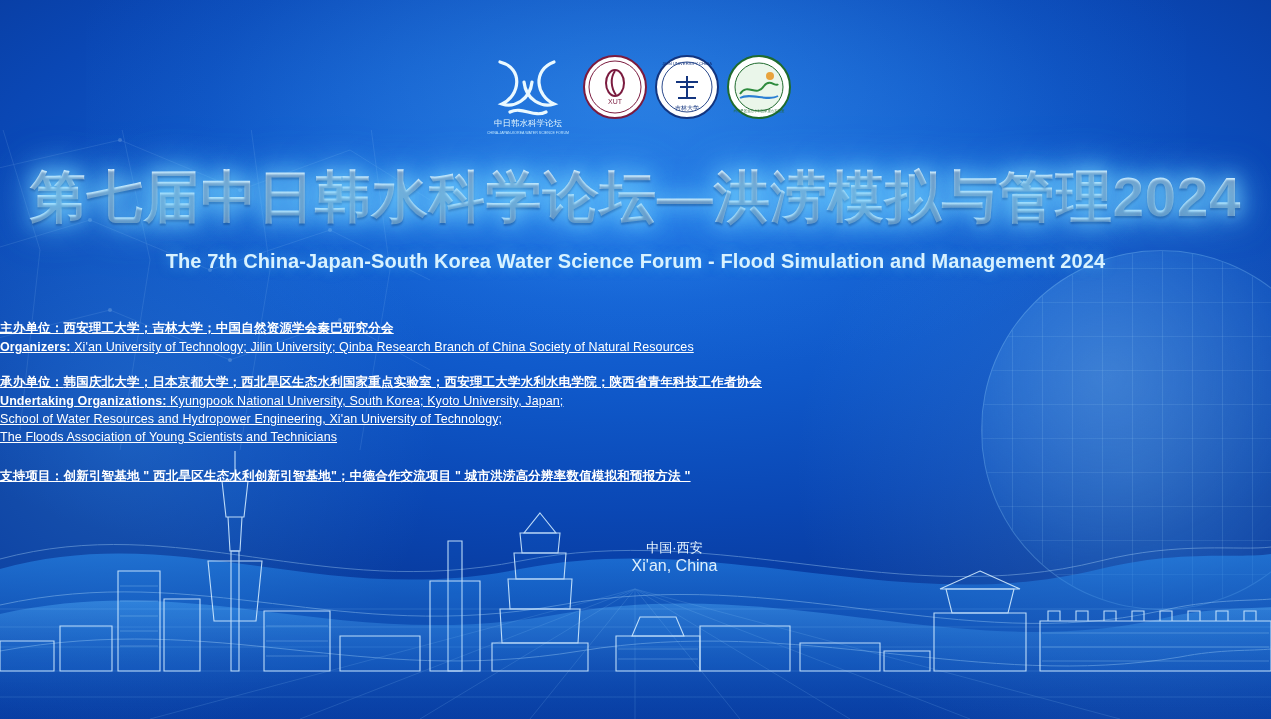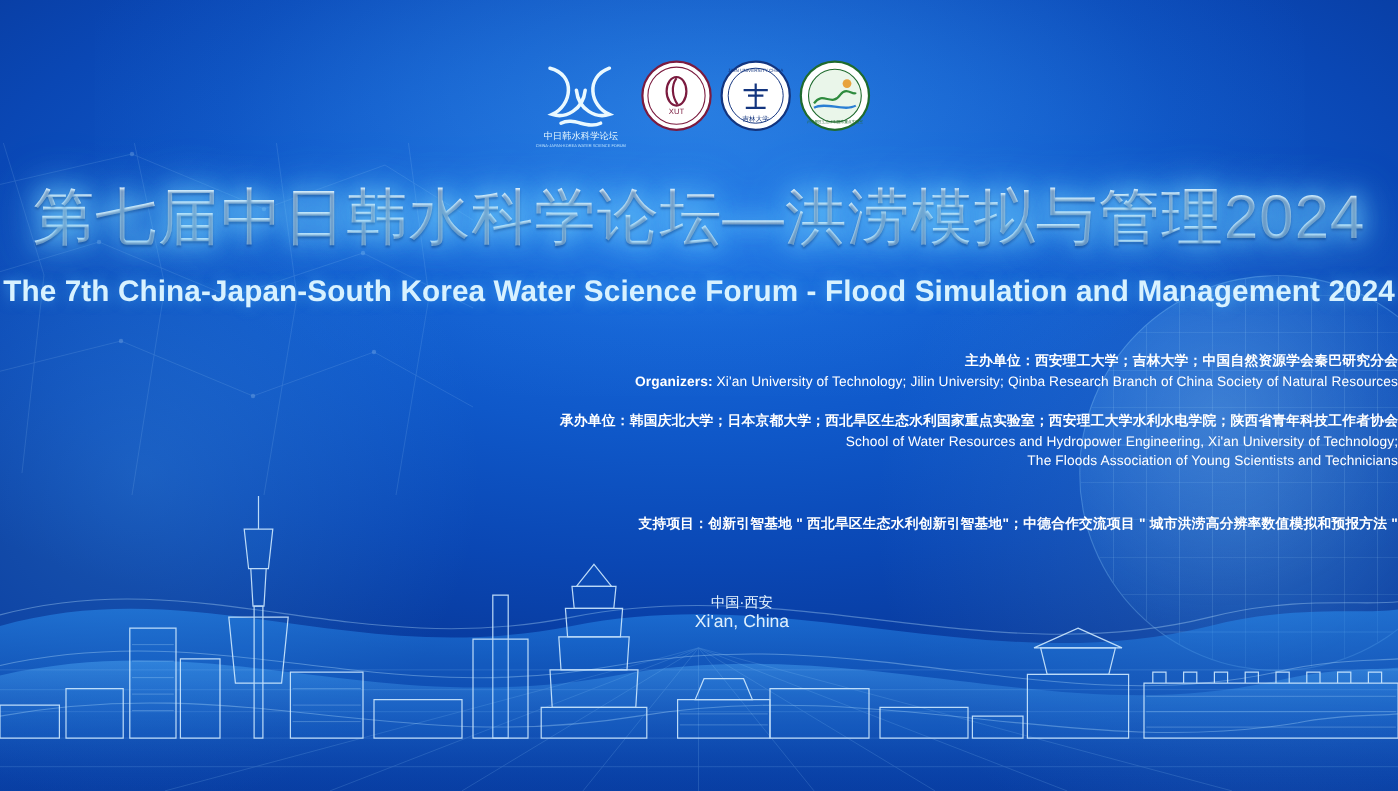--- a/index.html
+++ b/index.html
@@ -78,41 +78,41 @@
     display: flex; justify-content: center; align-items: flex-start; gap: 6px;
   }
   .logo { position: relative; }
   .logo-forum { width: 96px; height: 96px; }
   .logo-round { width: 66px; height: 66px; margin-top: 12px; }
 
   
   .title-cn {
     position: absolute; top: 160px; left: 0; width: 100%;
     text-align: center;
-    font-size: 56px; font-weight: normal; letter-spacing: 1px;
+    font-size: 56px; font-weight: bold; letter-spacing: 1px;
     color: #ffffff;
     text-shadow: 0 0 18px rgba(120,215,255,0.75), 0 0 42px rgba(60,170,255,0.55), 0 2px 2px rgba(0,40,110,0.5);
     background: linear-gradient(180deg, #ffffff 0%, #eaf9ff 45%, #bfe9ff 100%);
     -webkit-background-clip: text;
     background-clip: text;
     -webkit-text-fill-color: transparent;
     filter: drop-shadow(0 0 14px rgba(120,210,255,0.65));
   }
   .title-en {
     position: absolute; top: 250px; left: 0; width: 100%;
     text-align: center;
-    font-size: 27px; font-weight: bold; letter-spacing: 0.1px;
+    font-size: 20px; font-weight: bold; letter-spacing: 0.1px;
     color: #d8f2ff;
     text-shadow: 0 0 12px rgba(90,195,255,0.6);
   }
 
   
   .info {
     position: absolute; left: 0; width: 100%;
-    text-align: right; color: #ffffff;
+    text-align: left; color: #ffffff; text-decoration: underline;
   }
   .info .cn {
     font-size: 12.5px; font-weight: bold; line-height: 20px;
     letter-spacing: .2px;
   }
   .info .en {
     font-size: 12.5px; line-height: 18px; letter-spacing: .1px;
   }
   .info .en b { font-weight: bold; }
   .block-organizers { top: 318px; }
@@ -300,20 +300,24 @@
     <div class="en">
       <b>Organizers:</b>
       <span>Xi'an University of Technology;  Jilin University;  Qinba Research Branch of China Society of Natural Resources</span>
     </div>
   </div>
 
   <div class="info block-undertaking">
     <div class="cn">
       <span>承办单位：</span><span>韩国庆北大学；日本京都大学；西北旱区生态水利国家重点实验室；西安理工大学水利水电学院；陕西省青年科技工作者协会</span>
     </div>
+    <div class="en">
+      <b>Undertaking Organizations:</b>
+      <span>Kyungpook National University, South Korea;  Kyoto University, Japan;</span>
+    </div>
     <div class="en">School of Water Resources and Hydropower Engineering, Xi'an University of Technology;</div>
     <div class="en">The Floods Association of Young Scientists and Technicians</div>
   </div>
 
   <div class="info block-supported">
     <div class="cn">
       <span>支持项目：</span><span>创新引智基地 " 西北旱区生态水利创新引智基地"；中德合作交流项目 " 城市洪涝高分辨率数值模拟和预报方法 "</span>
     </div>
   </div>
 

